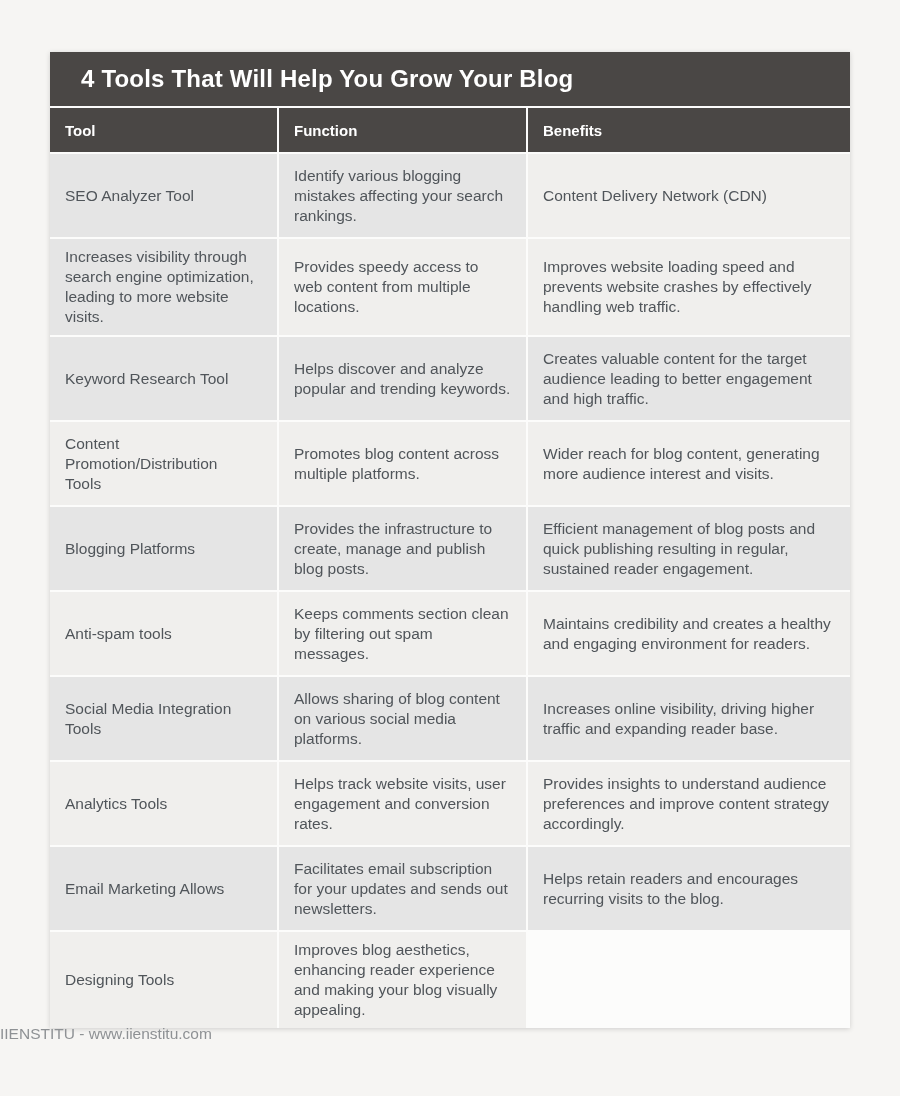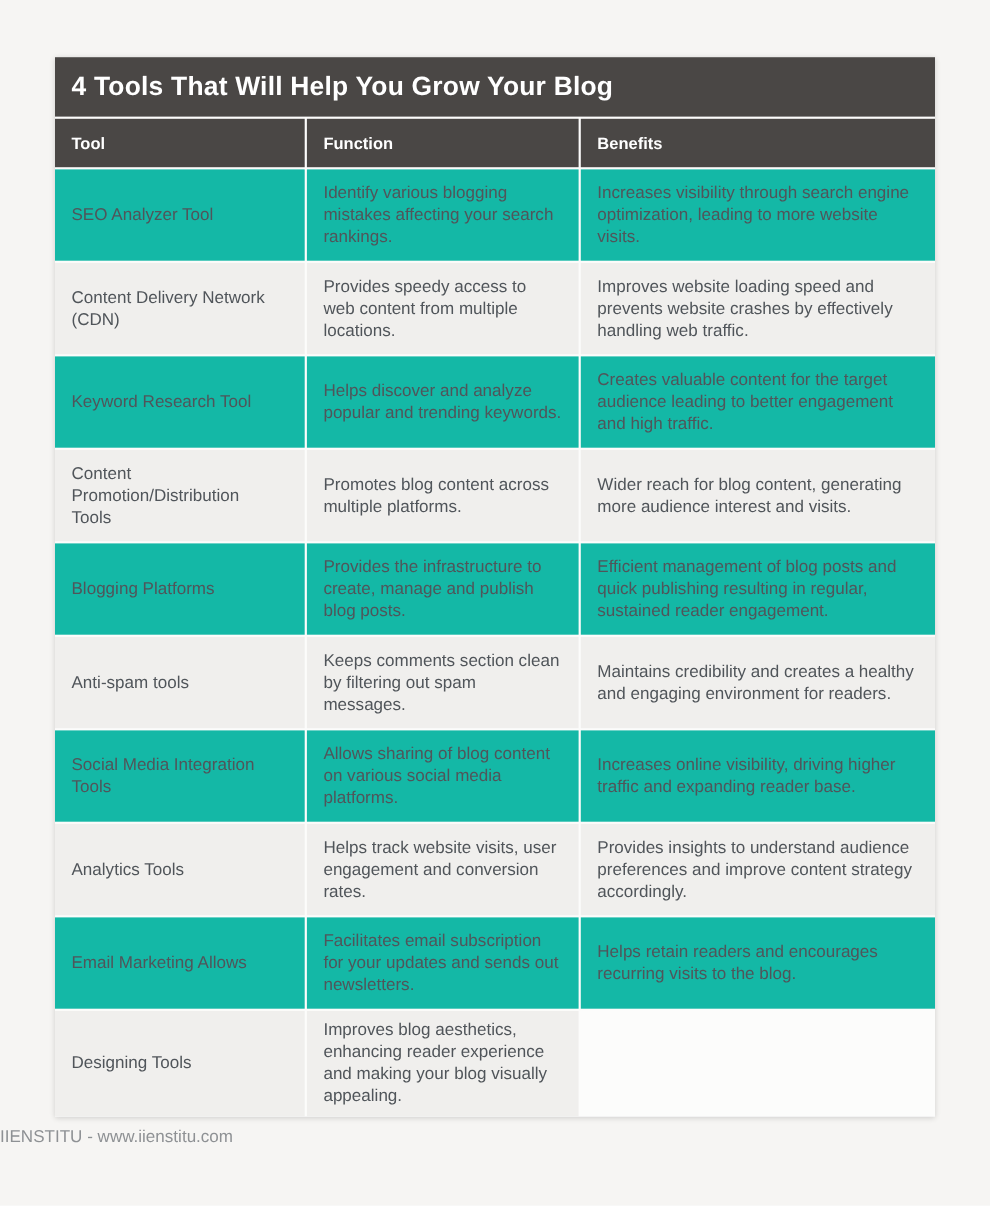--- a/index.html
+++ b/index.html
@@ -24,21 +24,21 @@
   }
   .title-bar {
     background: #4a4745;
     height: 54px;
     display: flex;
     align-items: center;
     padding: 0 15px;
     margin-bottom: 2px;
   }
   .title-bar h1 {
-    margin: 0;
+    margin: 16px;
     color: #ffffff;
     font-size: 24px;
     font-weight: bold;
     letter-spacing: 0.2px;
     text-align: right;
   }
   .grid {
     display: grid;
     grid-template-columns: 227px 247px 1fr;
     gap: 2px;
@@ -49,21 +49,21 @@
     color: #ffffff;
     font-size: 15px;
     font-weight: bold;
     height: 44px;
     display: flex;
     align-items: center;
     padding: 0 15px;
     box-sizing: border-box;
   }
   .cell {
-    background: #14b8a6;
+    background: #e5e5e5;
     color: #50555a;
     font-size: 15.5px;
     line-height: 20px;
     min-height: 83px;
     display: flex;
     align-items: center;
     padding: 8px 15px;
     box-sizing: border-box;
   }
   .cell.alt {
@@ -90,23 +90,23 @@
   <div class="title-bar">
     <h1>4 Tools That Will Help You Grow Your Blog</h1>
   </div>
   <div class="grid">
     <div class="hcell">Tool</div>
     <div class="hcell">Function</div>
     <div class="hcell">Benefits</div>
 
   <div class="cell tool-col">SEO Analyzer Tool</div>
   <div class="cell">Identify various blogging mistakes affecting your search rankings.</div>
+  <div class="cell tool-col alt">Content Delivery Network (CDN)</div>
+
   <div class="cell">Increases visibility through search engine optimization, leading to more website visits.</div>
-
-  <div class="cell tool-col alt">Content Delivery Network (CDN)</div>
   <div class="cell alt">Provides speedy access to web content from multiple locations.</div>
   <div class="cell alt">Improves website loading speed and prevents website crashes by effectively handling web traffic.</div>
 
   <div class="cell tool-col">Keyword Research Tool</div>
   <div class="cell">Helps discover and analyze popular and trending keywords.</div>
   <div class="cell">Creates valuable content for the target audience leading to better engagement and high traffic.</div>
 
   <div class="cell tool-col alt">Content Promotion/Distribution Tools</div>
   <div class="cell alt">Promotes blog content across multiple platforms.</div>
   <div class="cell alt">Wider reach for blog content, generating more audience interest and visits.</div>

